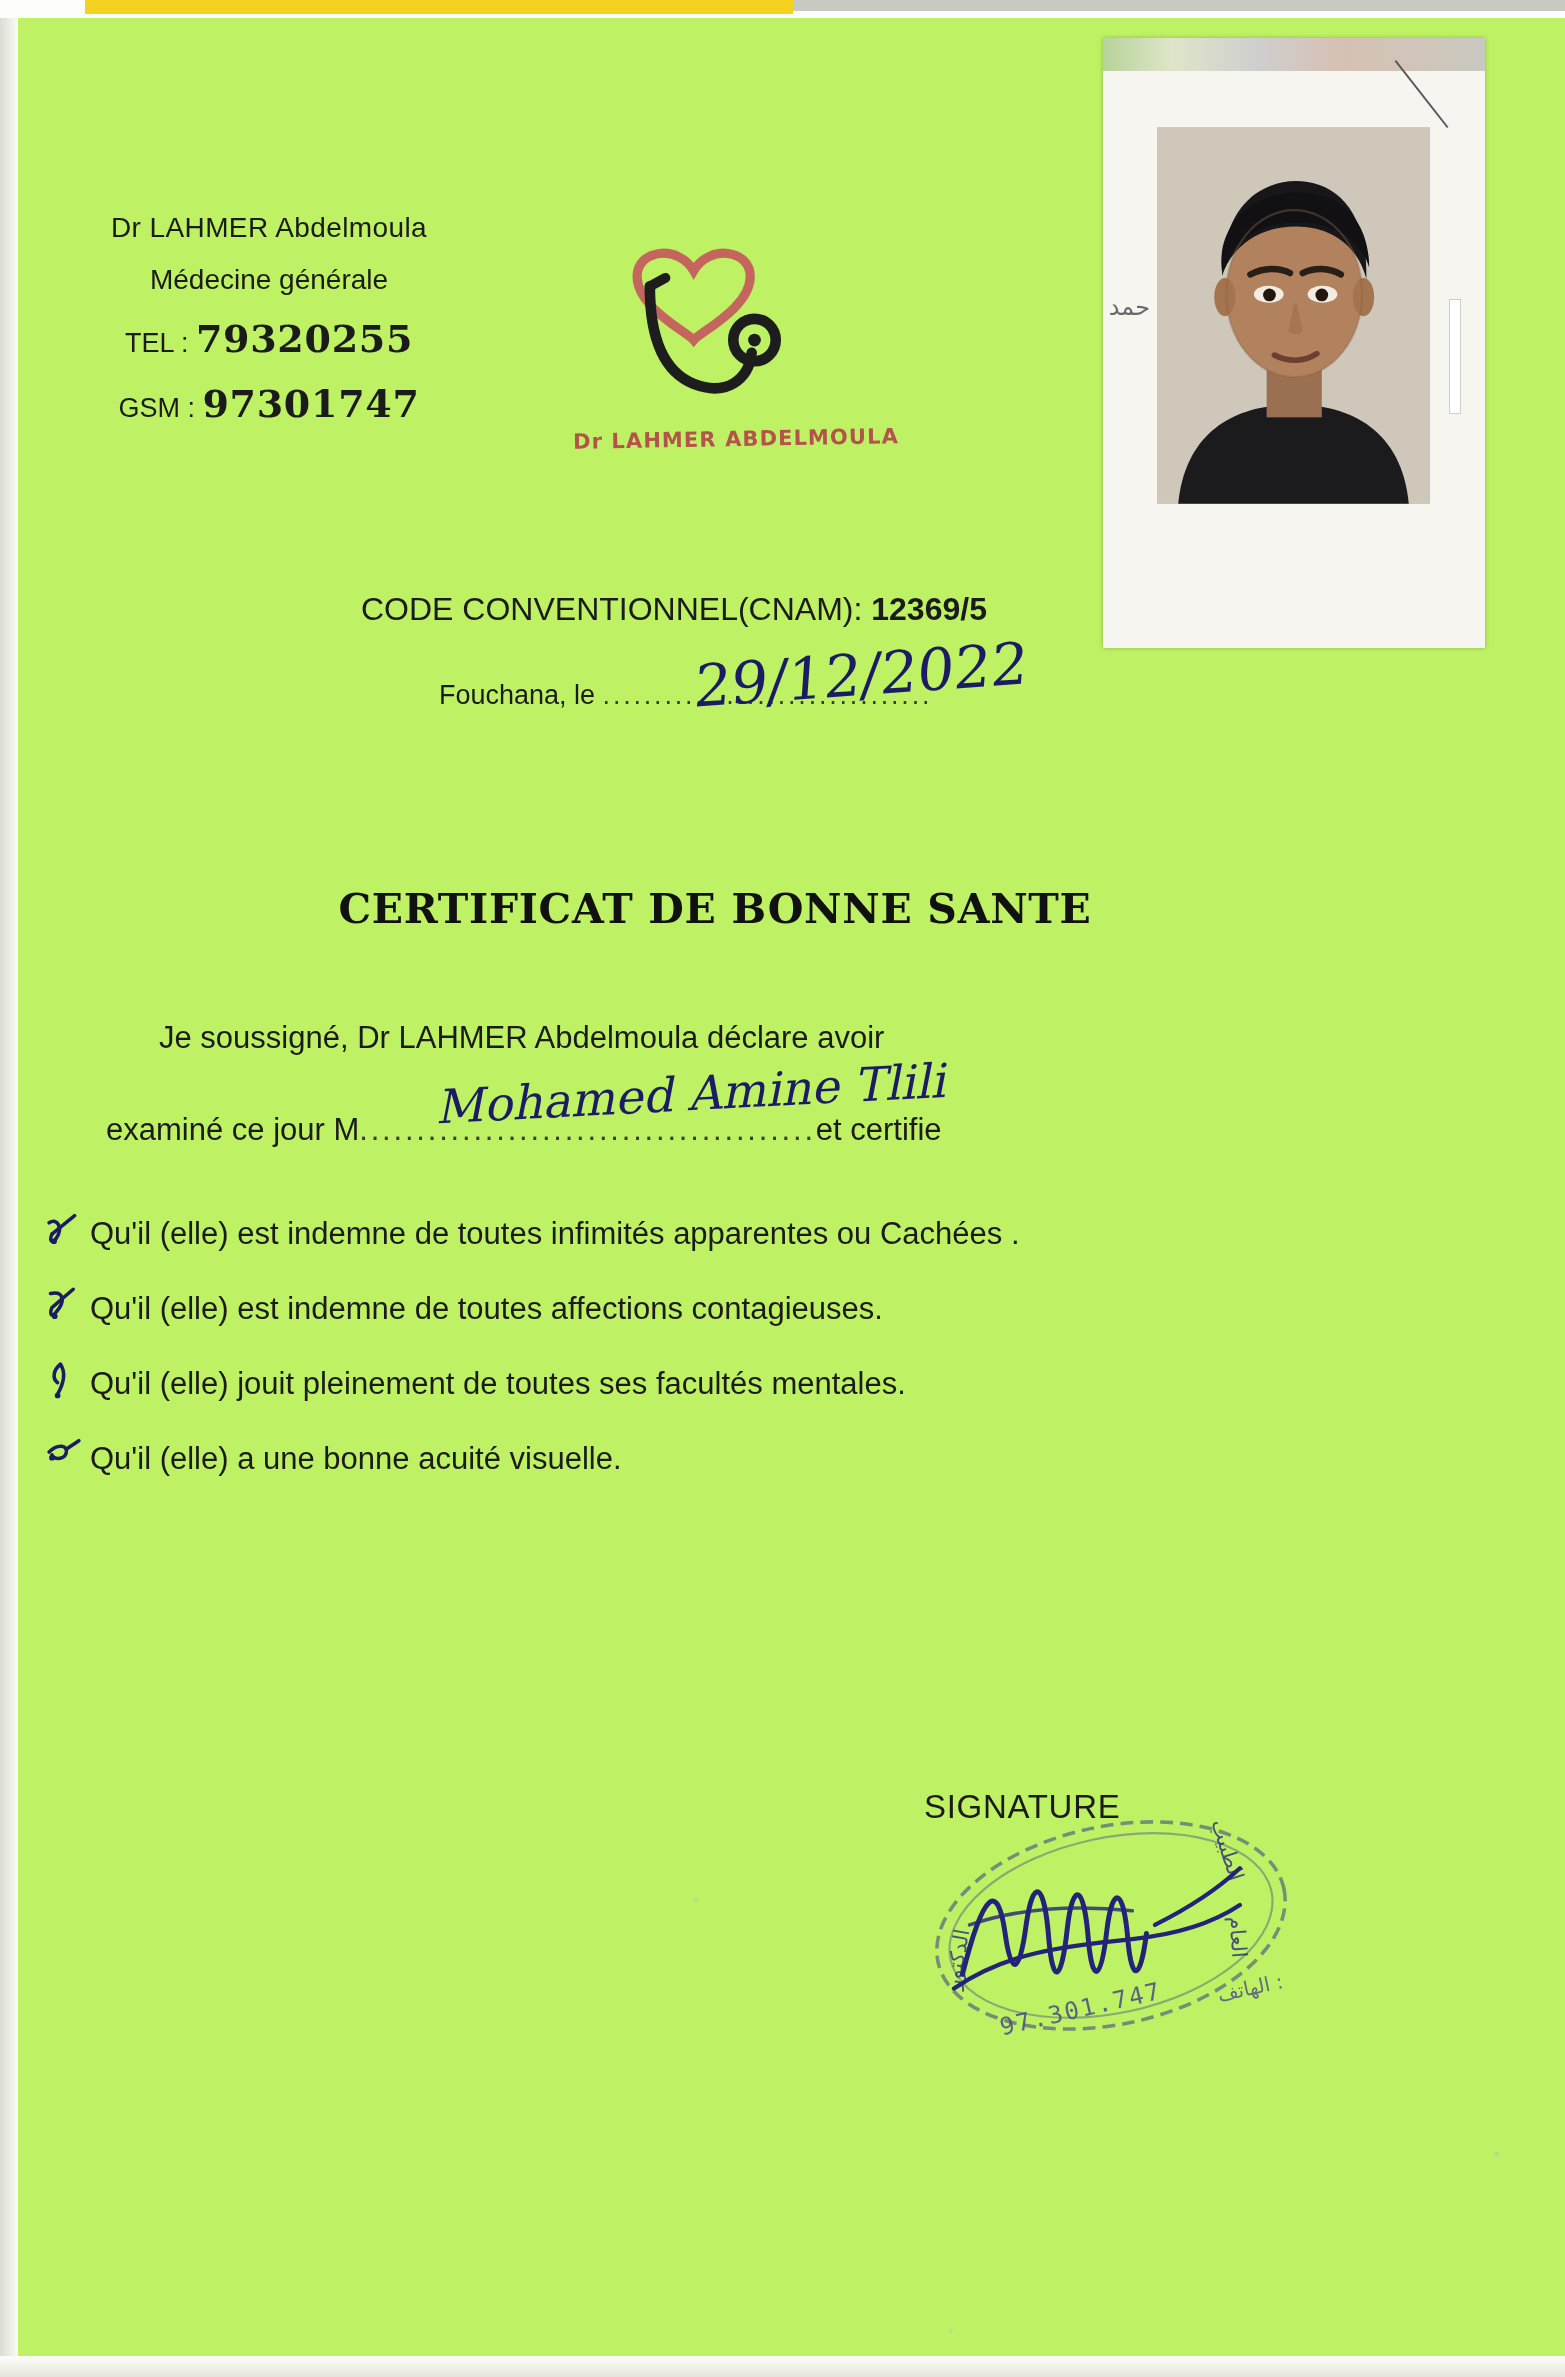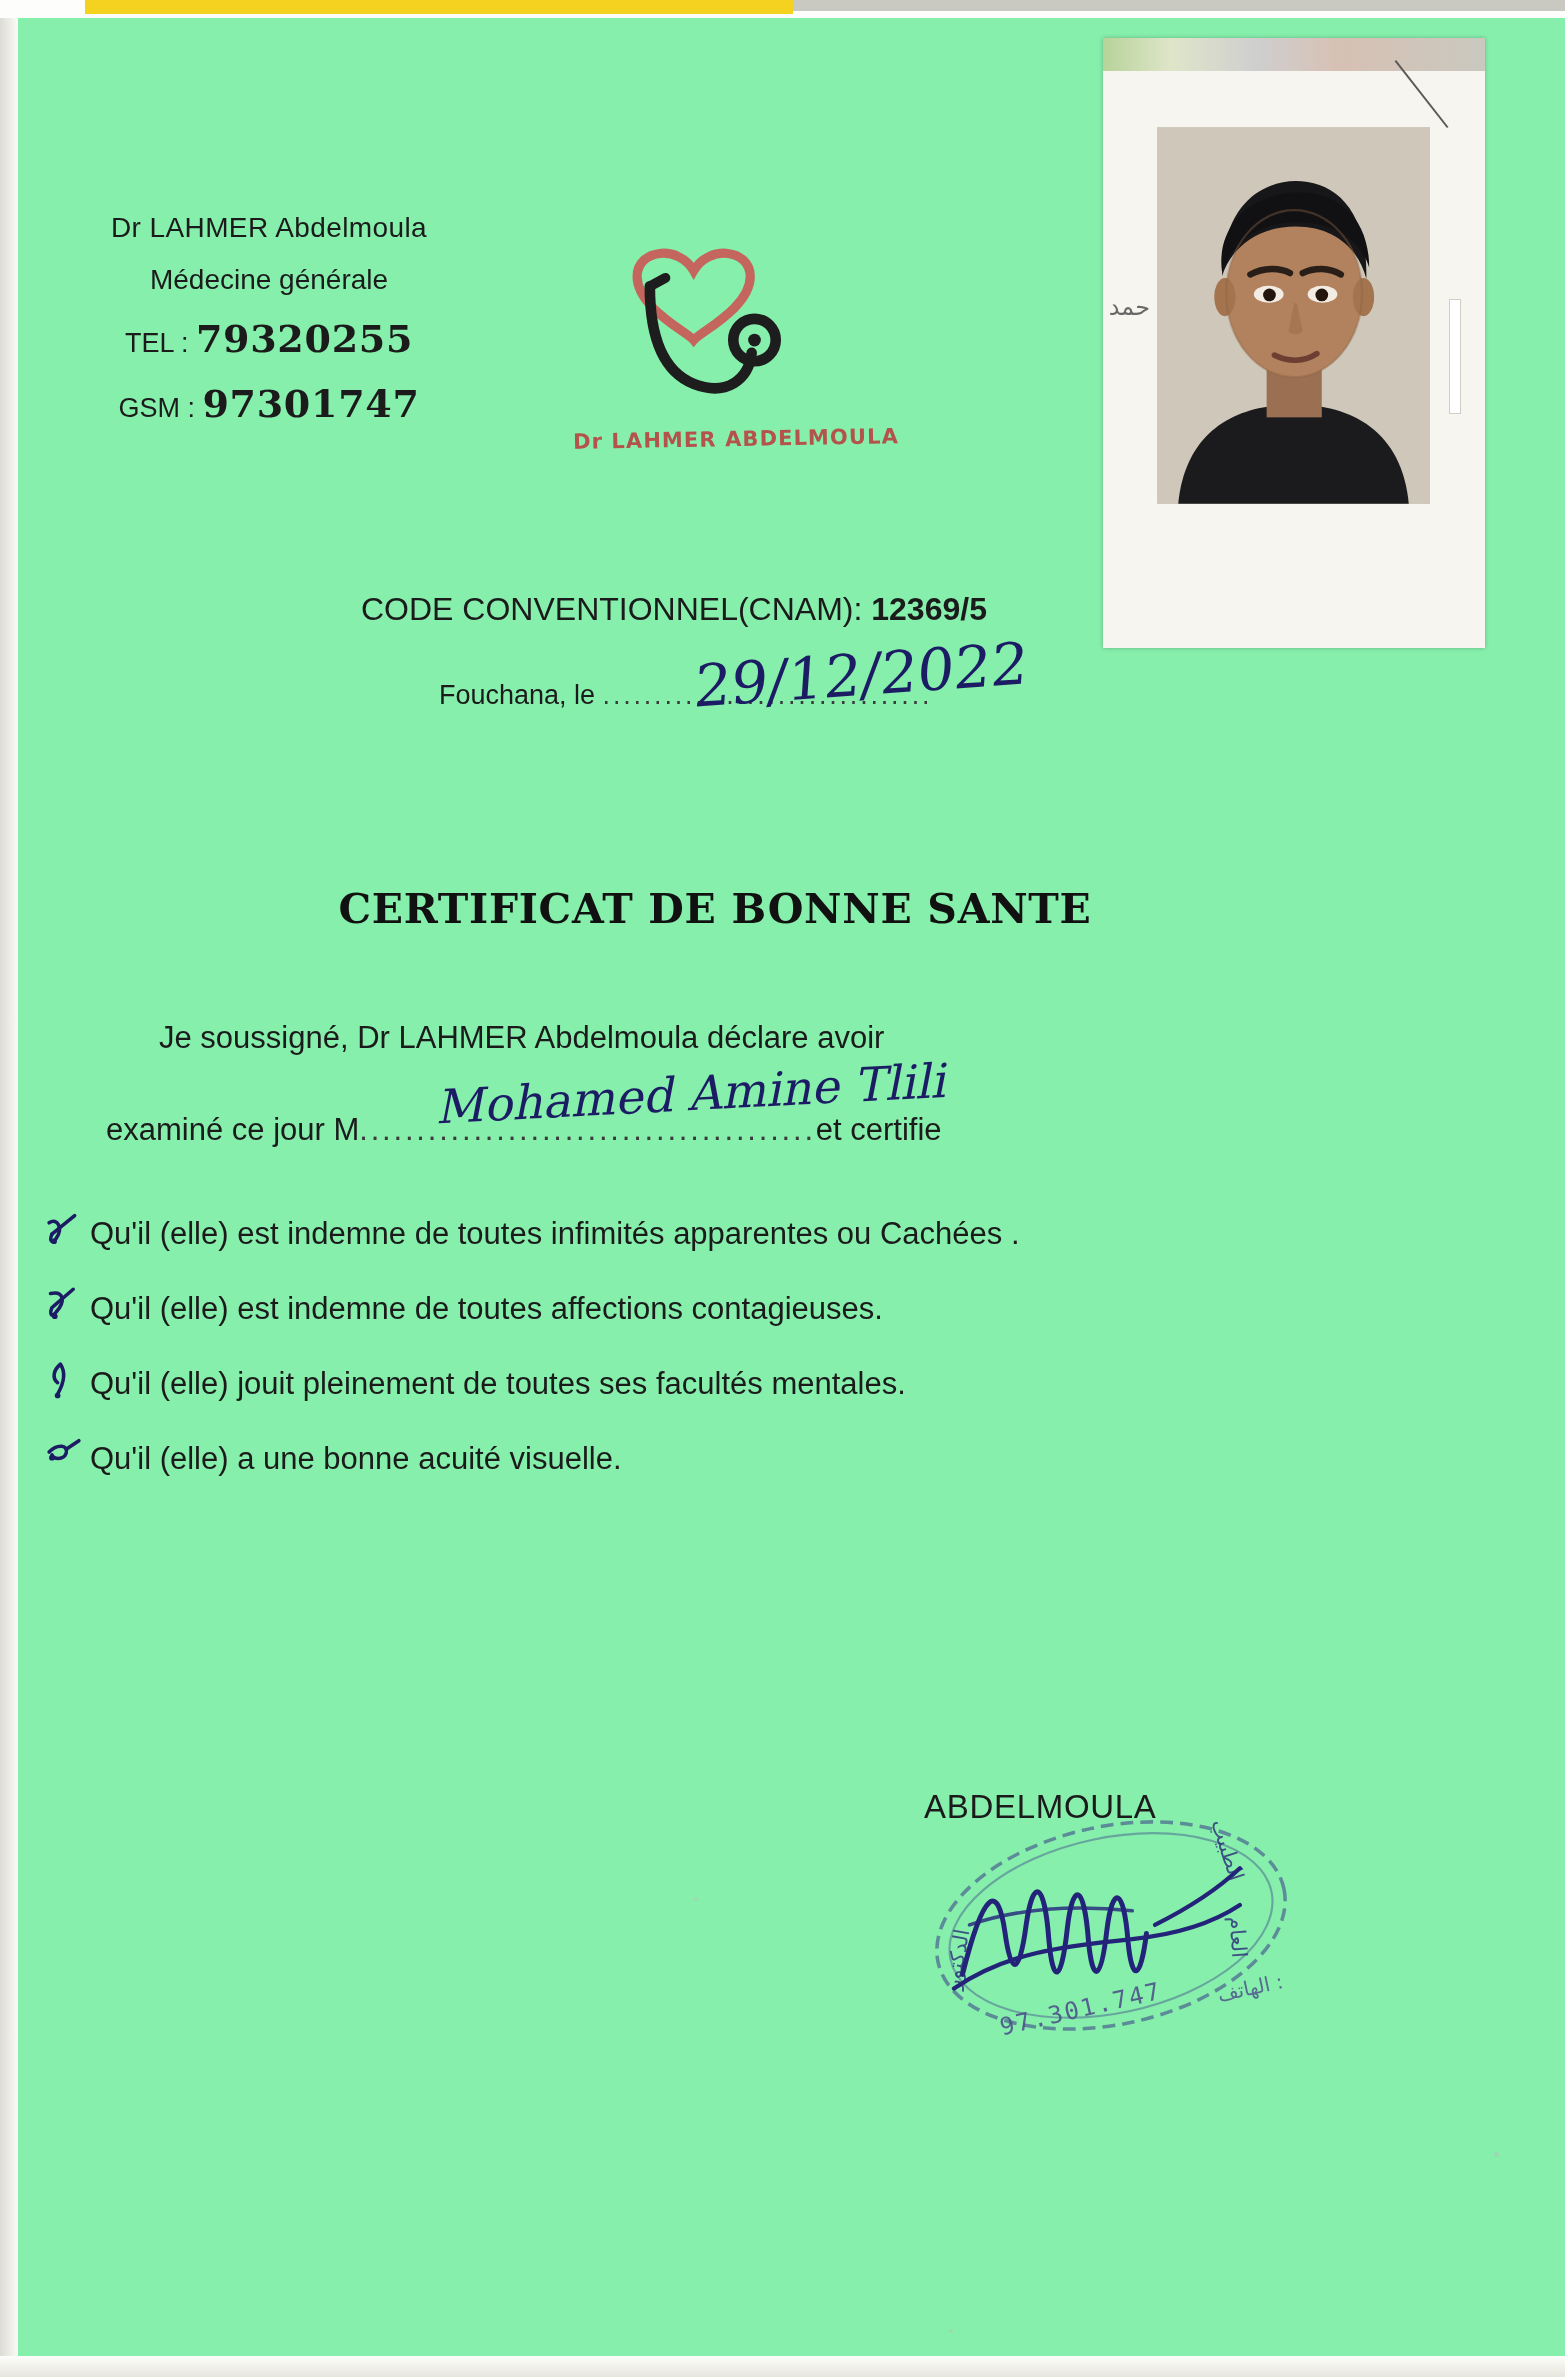--- a/index.html
+++ b/index.html
@@ -12,21 +12,21 @@
     height: 2377px;
     position: relative;
     font-family: "Liberation Sans", sans-serif;
     overflow: hidden;
   }
 
   
   .page {
     position: absolute;
     inset: 0;
-    background: #86efac;
+    background: #bef264;
     border-radius: 15px;
   }
   .paper-edge-left {
     position: absolute;
     left: 0; top: 0; bottom: 0;
     width: 18.4px;
     background: linear-gradient(to right, #dcdcd4, #fbfbf7);
   }
   .paper-edge-bottom {
     position: absolute;
@@ -423,21 +423,21 @@
         <svg width="44" height="44" viewBox="0 0 62 62">
           <path d="M10 24 C22 12 38 14 34 26 C30 36 16 34 14 28" fill="none" stroke="#1c1c64" stroke-width="5" stroke-linecap="round"></path>
           <path d="M34 20 L52 8" fill="none" stroke="#1c1c64" stroke-width="5" stroke-linecap="round"></path>
           <circle cx="14" cy="32" r="4" fill="#1c1c64"></circle>
         </svg>
       </span>
       <span>Qu'il (elle) a une bonne acuité visuelle.</span>
     </div>
   </div>
 
-  <div class="sig-label">ABDELMOULA</div>
+  <div class="sig-label">SIGNATURE</div>
 
   <div class="stamp">
     <span class="ring">
       <svg width="396" height="234" viewBox="0 0 560 330">
         <ellipse cx="280" cy="160" rx="250" ry="140" fill="none" stroke="#3a3a86" stroke-width="5" opacity="0.55" transform="rotate(-12 280 160)" stroke-dasharray="18 10"></ellipse>
         <ellipse cx="280" cy="160" rx="232" ry="124" fill="none" stroke="#3a3a86" stroke-width="3" opacity="0.4" transform="rotate(-12 280 160)"></ellipse>
       </svg>
     </span>
     <span class="scribble">
       <svg width="368" height="184" viewBox="0 0 520 260">

